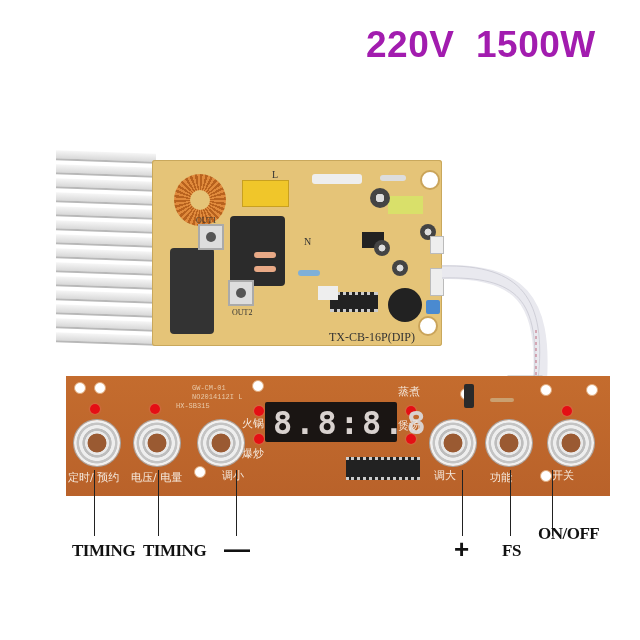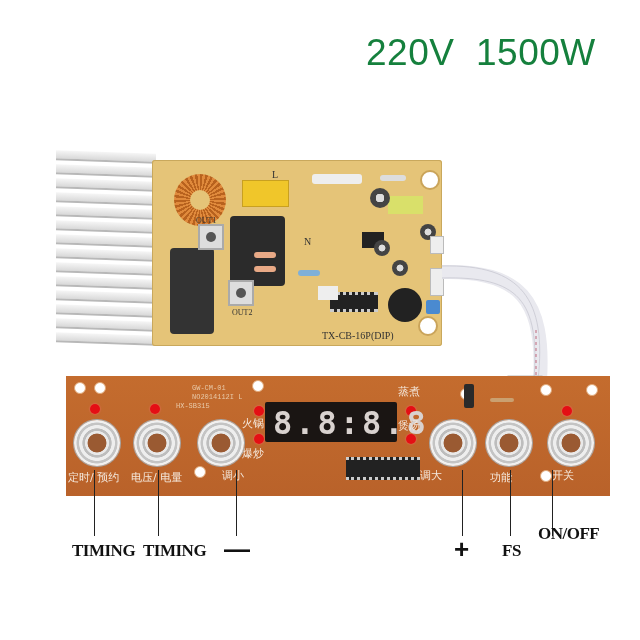--- a/index.html
+++ b/index.html
@@ -1,17 +1,17 @@
 <!DOCTYPE html>
 <html><head>
 <meta charset="utf-8">
 <style>
   html, body { margin:0; padding:0; }
   body { width:640px; height:640px; background:#ffffff; position:relative; overflow:hidden; font-family:"Liberation Sans", sans-serif; }
-  .spec { position:absolute; top:32px; left:366px; color:#15803d; font-family:"Liberation Sans", sans-serif; font-size:37px; letter-spacing:0.5px; white-space:pre; }
+  .spec { position:absolute; top:24px; left:366px; color:#a21caf; font-family:"Liberation Sans", sans-serif; font-size:37px; letter-spacing:0.5px; white-space:pre;font-weight:bold; }
 
   
   .heatsink { position:absolute; left:56px; top:152px; width:104px; height:192px; }
   .fin { position:absolute; left:0; width:100px; height:8px; background:linear-gradient(#f6f6f6,#d9d9d9); border-bottom:2px solid #b8b8b8; transform:skewY(2deg); }
 
   
   .mainboard { position:absolute; left:152px; top:160px; width:290px; height:186px; background:#e5c478; border-radius:3px; box-shadow:0 0 0 1px #c9a85c inset; }
   .comp { position:absolute; }
   .toroid { left:22px; top:14px; width:52px; height:52px; border-radius:50%; background:repeating-conic-gradient(#b8621e 0 6deg,#e08a3c 6deg 12deg); }
   .toroid::after { content:""; position:absolute; left:16px; top:16px; width:20px; height:20px; border-radius:50%; background:#e5c478; }
@@ -81,21 +81,21 @@
   <span class="boardlabel" style="left:44px;top:56px">OUT1</span>
   <span class="boardlabel" style="left:80px;top:148px">OUT2</span>
   <span class="boardlabel" style="left:120px;top:9px;font-size:10px">L</span>
   <span class="boardlabel" style="left:152px;top:76px;font-size:10px">N</span>
   <div class="comp" style="left:160px;top:14px;width:50px;height:10px;background:#eee;border-radius:3px"></div>
   <div class="comp res" style="left:228px;top:15px;width:26px;background:#ddd"></div>
   <div class="comp xfmr"></div>
   <div class="comp ecap" style="left:218px;top:28px;width:20px;height:20px"></div>
   <div class="comp ic" style="left:210px;top:72px;width:22px;height:16px"></div>
   <div class="comp ic pins" style="left:178px;top:132px;width:48px;height:14px"></div>
-  <span class="boardlabel" style="left:170px;top:170px;font-size:10px">TX-CB-16P(DIP)</span>
+  <span class="boardlabel" style="left:177px;top:170px;font-size:12px">TX-CB-16P(DIP)</span>
   <div class="comp buzzer" style="left:236px;top:128px"></div>
   <div class="comp ecap" style="left:240px;top:100px"></div>
   <div class="comp ecap" style="left:222px;top:80px"></div>
   <div class="comp ecap" style="left:268px;top:64px"></div>
   <div class="comp res" style="left:102px;top:92px"></div>
   <div class="comp res" style="left:102px;top:106px"></div>
   <div class="comp res" style="left:146px;top:110px;background:#7fb0d8"></div>
   <div class="comp" style="left:166px;top:126px;width:20px;height:14px;background:#eee"></div>
   <div class="comp" style="left:274px;top:140px;width:14px;height:14px;background:#4a8ad0;border-radius:2px"></div>
   <div class="comp connector" style="left:278px;top:76px;width:12px;height:16px"></div>
@@ -151,21 +151,21 @@
   <div class="knob" style="left:8px;top:44px"></div>
   <div class="knob" style="left:68px;top:44px"></div>
   <div class="knob" style="left:132px;top:44px"></div>
   <div class="knob" style="left:364px;top:44px"></div>
   <div class="knob" style="left:420px;top:44px"></div>
   <div class="knob" style="left:482px;top:44px"></div>
 
   <span class="zh" style="left:2px;top:94px">定时/ 预约</span>
   <span class="zh" style="left:65px;top:94px">电压/ 电量</span>
   <span class="zh" style="left:156px;top:92px">调小</span>
-  <span class="zh" style="left:354px;top:92px">调大</span>
+  <span class="zh" style="left:368px;top:92px">调大</span>
   <span class="zh" style="left:424px;top:94px">功能</span>
   <span class="zh" style="left:486px;top:92px">开关</span>
 </div>
 
 <div class="leader" style="left:94px;top:470px;height:66px"></div>
 <div class="leader" style="left:158px;top:470px;height:66px"></div>
 <div class="leader" style="left:236px;top:470px;height:66px"></div>
 <div class="leader" style="left:462px;top:470px;height:66px"></div>
 <div class="leader" style="left:510px;top:470px;height:66px"></div>
 <div class="leader" style="left:552px;top:470px;height:66px"></div>

